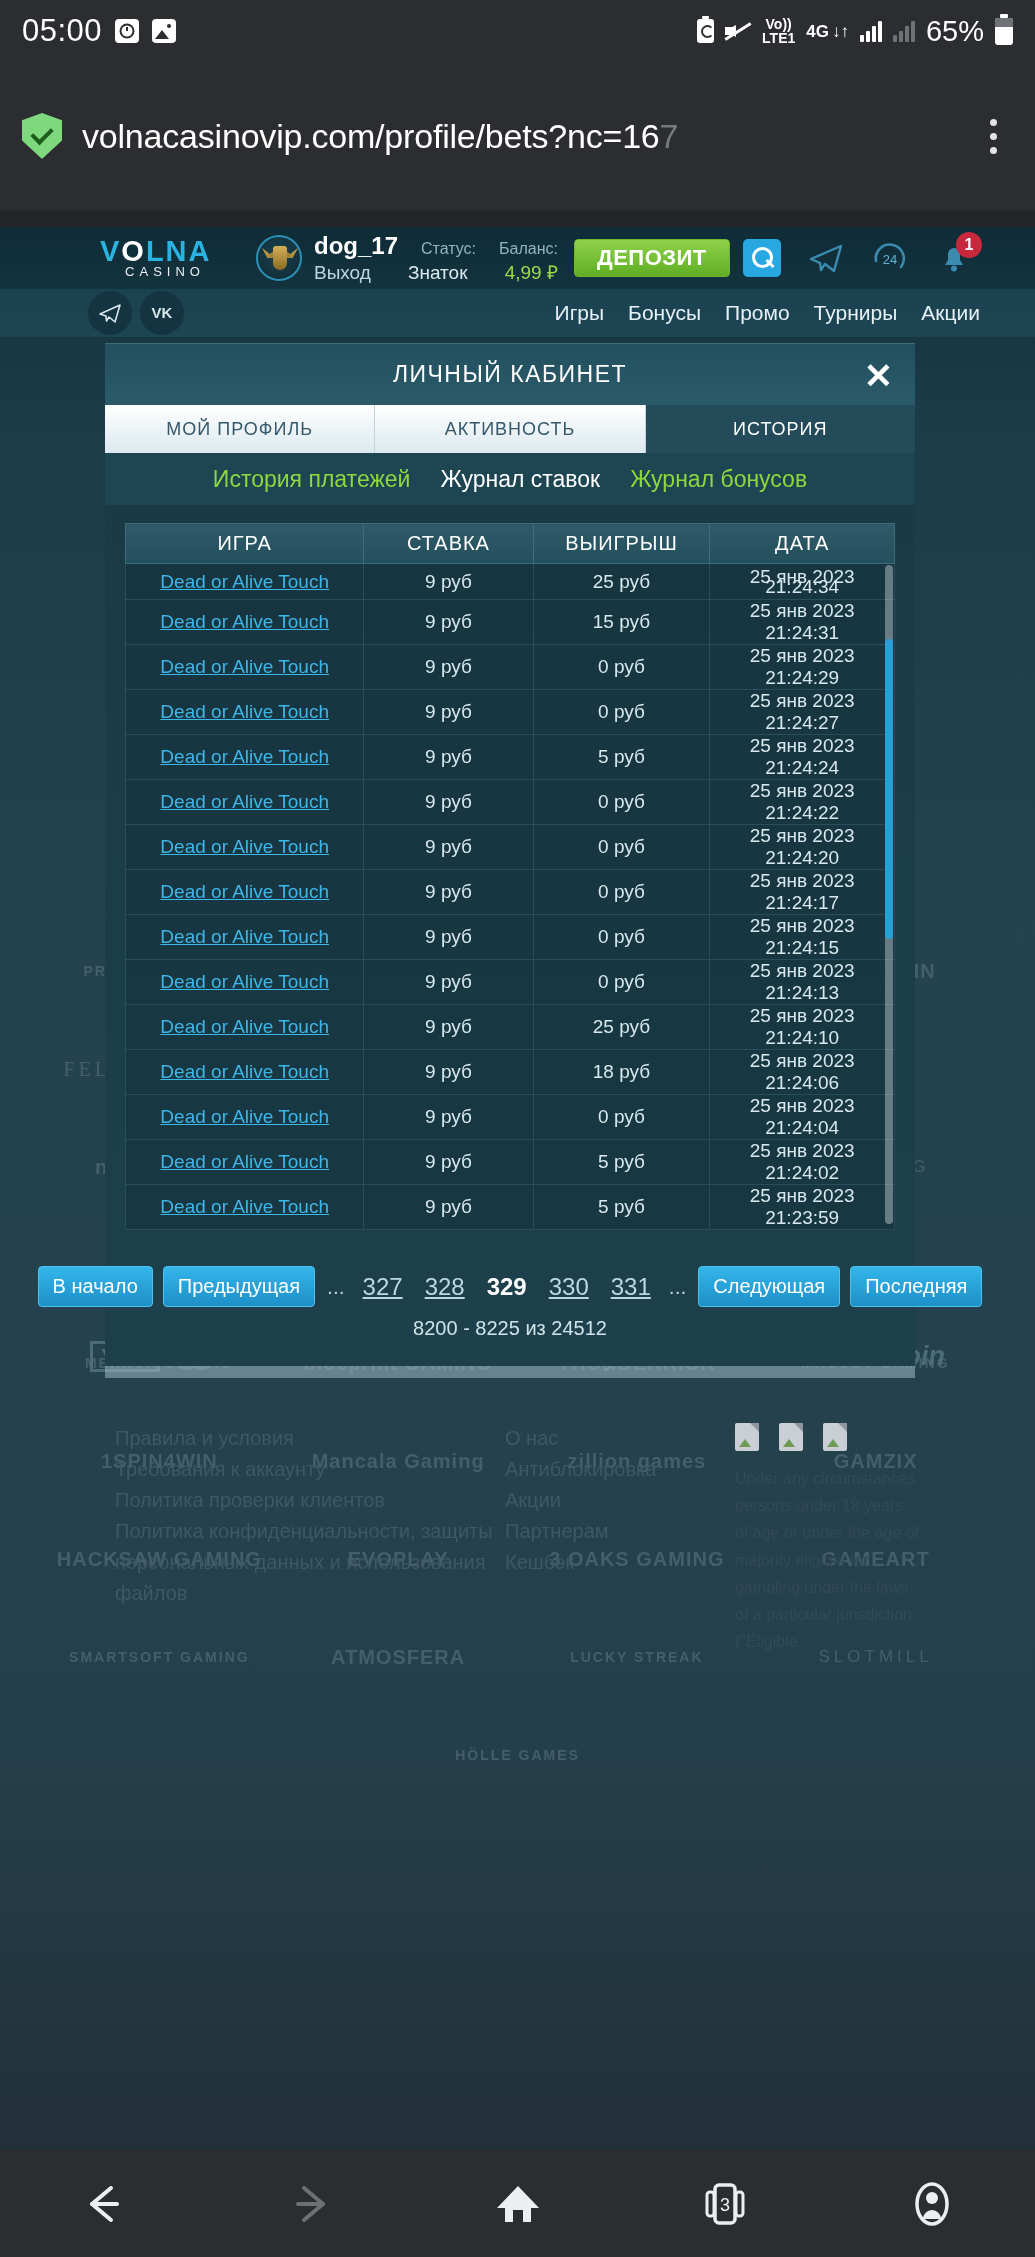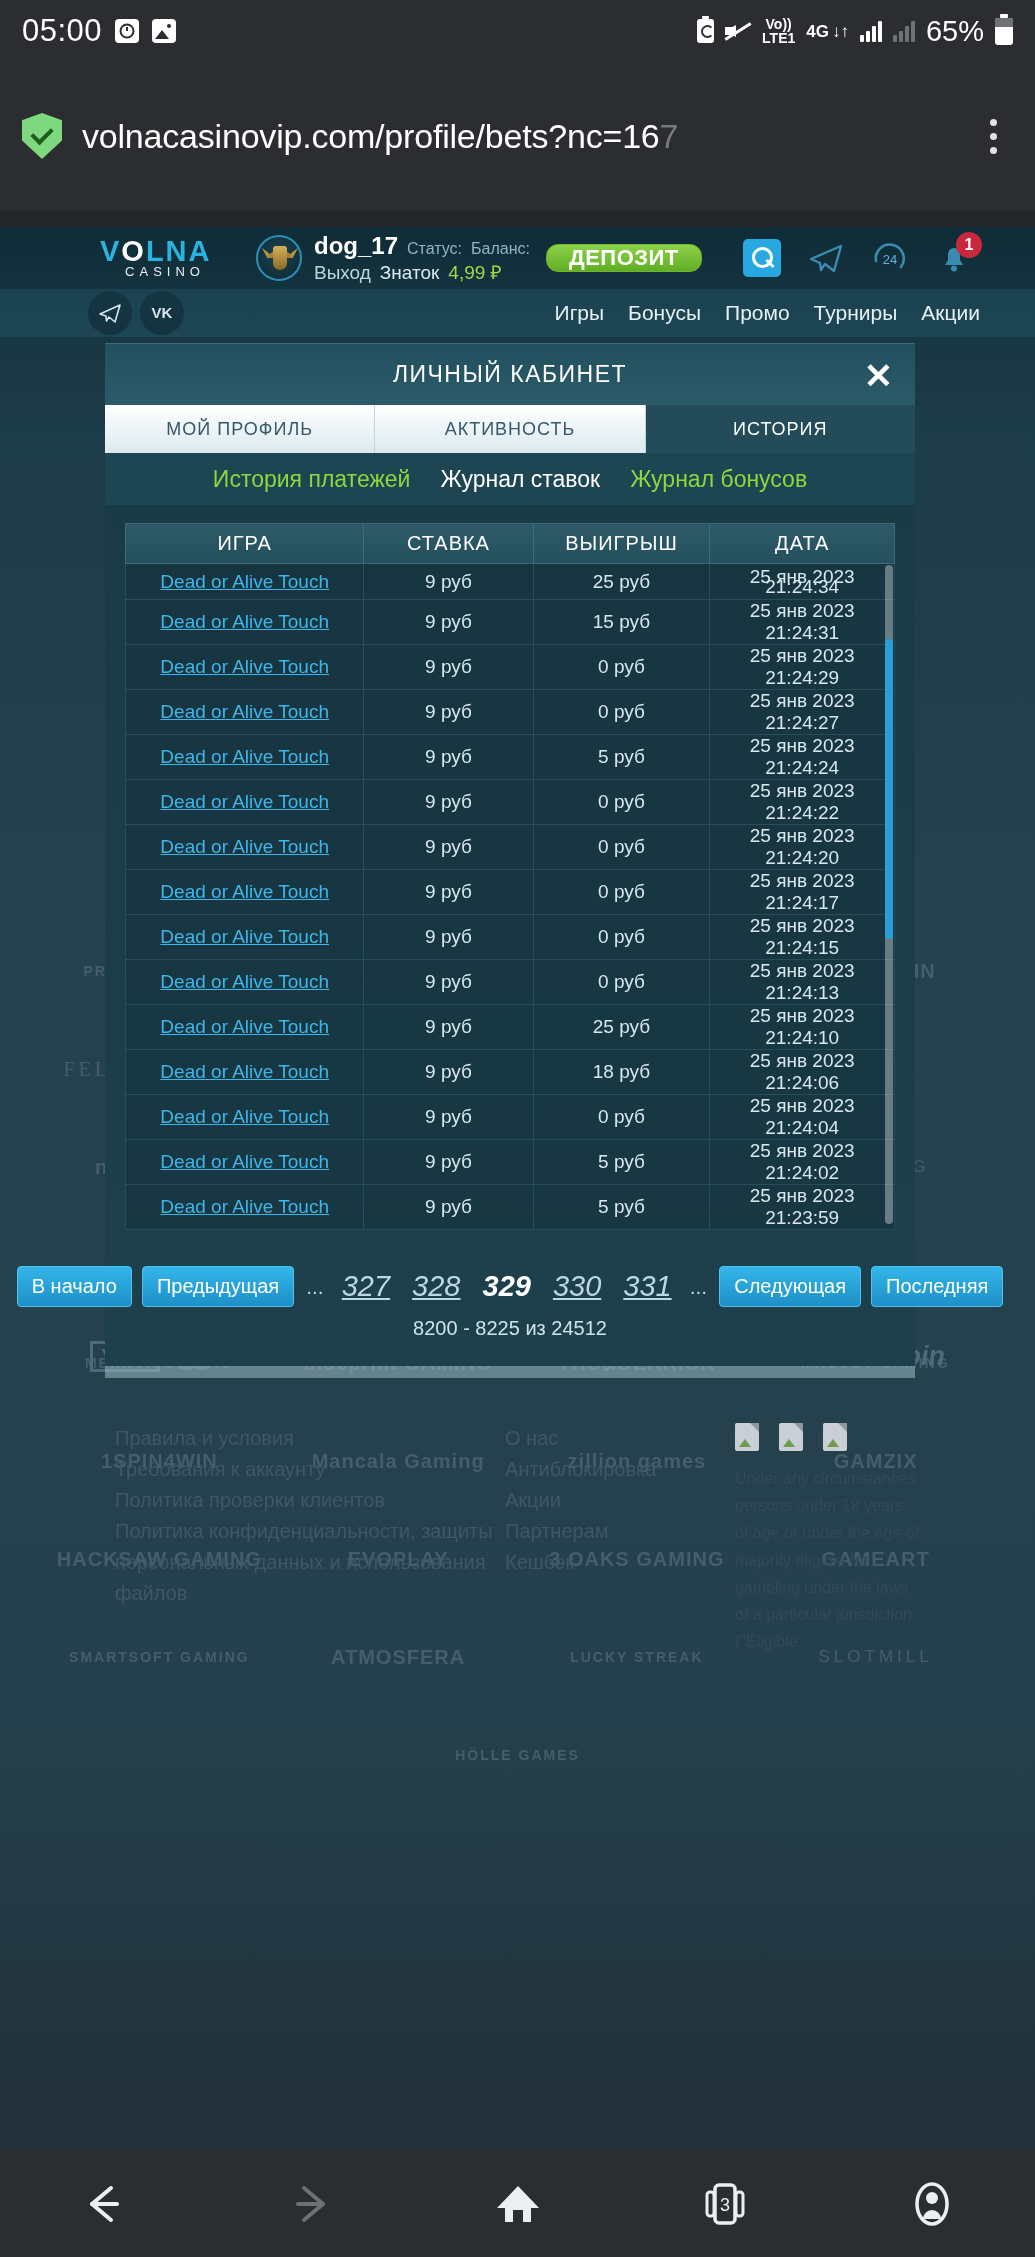--- a/index.html
+++ b/index.html
@@ -120,28 +120,28 @@
   .avatar::after{
     content:""; position:absolute; left:15px; top:9px; width:14px; height:24px;
     background:linear-gradient(180deg,#d6b15a,#8a6a24); border-radius:3px 3px 7px 7px;
   }
   .avatar::before{
     content:""; position:absolute; left:4px; top:11px; width:36px; height:10px;
     background:linear-gradient(90deg,#c9a84e,#7a5f1f,#c9a84e);
     clip-path: polygon(0 0,22% 60%,38% 10%,62% 10%,78% 60%,100% 0,85% 100%,15% 100%);
   }
   .userblock { margin-left:12px; line-height:1.05; }
-  .ub-row { display:flex; align-items:baseline; gap:9px; }
+  .ub-row { display:flex; align-items:baseline; gap:23px;justify-content:space-between; }
   .ub-name { color:#fff; font-size:24px; font-weight:bold; }
   .ub-lbl { color:#8fb4c3; font-size:16px; }
   .ub-exit { color:#bcd6e0; font-size:19px; }
   .ub-status { color:#dbe9ef; font-size:19px; }
   .ub-bal { color:#9fd94a; font-size:19px; }
   .depbtn {
-    margin-left:16px; height:28px; padding:0 22px; border-radius:12px;
+    margin-left:16px; height:38px; padding:0 22px; border-radius:4px;
     background:linear-gradient(180deg,#8ed24a 0%,#5fae24 100%);
     color:#fff; font-size:22px; font-weight:bold; letter-spacing:0.5px;
     display:flex; align-items:center; justify-content:center; border:1px solid #6fb62e;
     white-space:nowrap;
   }
   .hdr-icons { margin-left:auto; margin-right:62px; display:flex; align-items:center; gap:26px; }
   .hi { width:38px; height:38px; position:relative; flex:0 0 auto; }
   .hi-search { background:#28a8e0; border-radius:5px; }
   .hi-search::after{
     content:""; position:absolute; left:9px; top:8px; width:15px; height:15px;
@@ -234,21 +234,21 @@
   
   .pager {
     position:relative; z-index:2; display:flex; align-items:center; justify-content:center;
     gap:10px; padding:36px 0 10px 0; flex-wrap:nowrap;
   }
   .pbtn {
     background:linear-gradient(180deg,#34b6ea 0%,#1d8fc7 100%);
     color:#ffffff; font-size:20px; padding:8px 14px; border-radius:4px;
     border:1px solid #4ec3f0; white-space:nowrap; cursor:pointer;
   }
-  .pnum { color:#bcd8e3; font-size:29px; text-decoration:underline; cursor:pointer; padding:0 6px;font-style:italic; }
+  .pnum { color:#bcd8e3; font-size:24px; text-decoration:underline; cursor:pointer; padding:0 6px; }
   .pnum.current { color:#ffffff; font-weight:bold; text-decoration:none; }
   .pdots { color:#bcd8e3; font-size:21px; padding:0 2px; }
   .pcount { position:relative; z-index:2; text-align:center; color:#cfe3ea; font-size:20px; padding-bottom:26px; }
   .modal-foot { height:12px; background:#9db9c4; opacity:0.55; }
 
   
   .providers {
     position:absolute; left:0; top:700px; width:1035px;
     display:grid; grid-template-columns:repeat(4,1fr); row-gap:54px;
     padding:22px 40px 0 40px; text-align:center;

